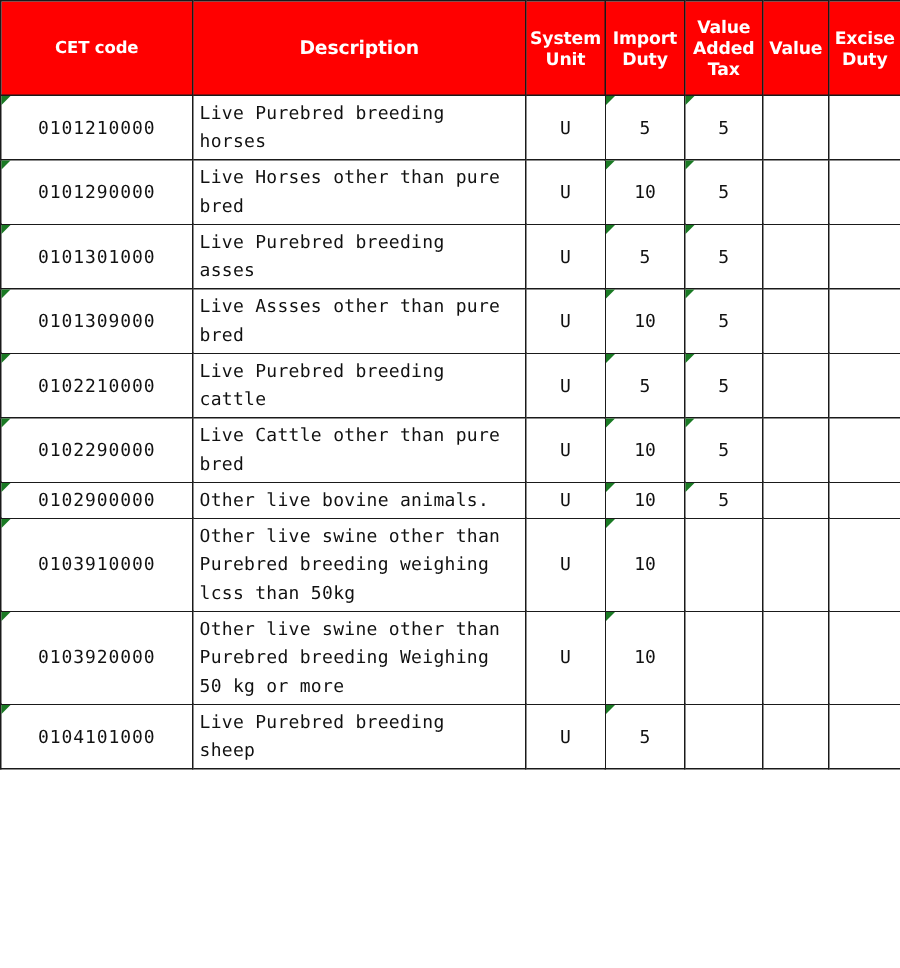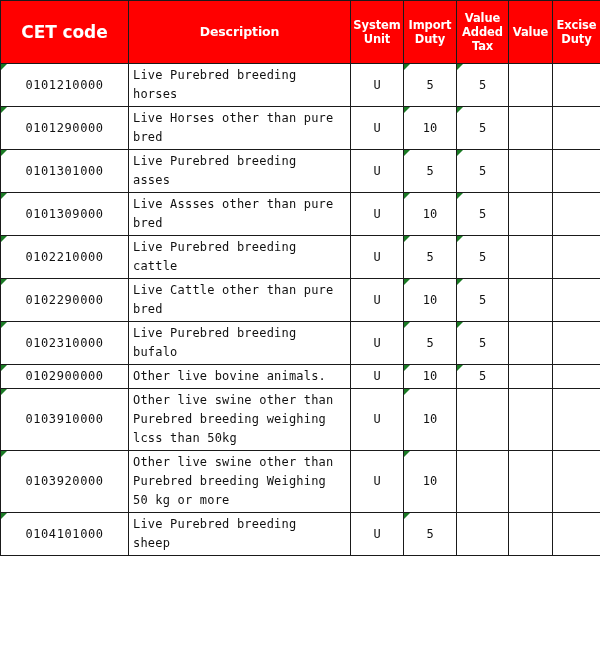--- a/index.html
+++ b/index.html
@@ -30,21 +30,21 @@
     font-weight: bold;
     font-size: 11.5px;
     line-height: 1.22;
     text-align: center;
     vertical-align: middle;
     padding: 3px 2px;
     height: 63px;
     border: 1px solid #1a1a1a;
     letter-spacing: -0.1px;
   }
-  #tariff-table thead th.col-cet   { font-size: 17px; }
+  #tariff-table thead th.col-cet   { font-size: 11px; }
   #tariff-table thead th.col-desc  { font-size: 12.5px; }
 
   
   #tariff-table tbody td {
     border: 1px solid #1a1a1a;
     font-size: 12px;
     line-height: 19px;
     color: #111111;
     vertical-align: middle;
     padding: 2px 4px;
@@ -187,30 +187,20 @@
         <td class="cet"><span class="marker"></span><span>0102290000</span></td>
         <td class="desc"><span>Live Cattle other than pure
 bred</span></td>
         <td class="unit"><span>U</span></td>
         <td class="num"><span class="marker"></span><span>10</span></td>
         <td class="num"><span class="marker"></span><span>5</span></td>
         <td class="blank"><span></span></td>
         <td class="blank"><span></span></td>
       </tr>
       <tr>
-        <td class="cet"><span class="marker"></span><span>0102310000</span></td>
-        <td class="desc"><span>Live Purebred breeding
-bufalo</span></td>
-        <td class="unit"><span>U</span></td>
-        <td class="num"><span class="marker"></span><span>5</span></td>
-        <td class="num"><span class="marker"></span><span>5</span></td>
-        <td class="blank"><span></span></td>
-        <td class="blank"><span></span></td>
-      </tr>
-      <tr>
         <td class="cet"><span class="marker"></span><span>0102900000</span></td>
         <td class="desc"><span>Other live bovine animals.</span></td>
         <td class="unit"><span>U</span></td>
         <td class="num"><span class="marker"></span><span>10</span></td>
         <td class="num"><span class="marker"></span><span>5</span></td>
         <td class="blank"><span></span></td>
         <td class="blank"><span></span></td>
       </tr>
       <tr>
         <td class="cet"><span class="marker"></span><span>0103910000</span></td>

